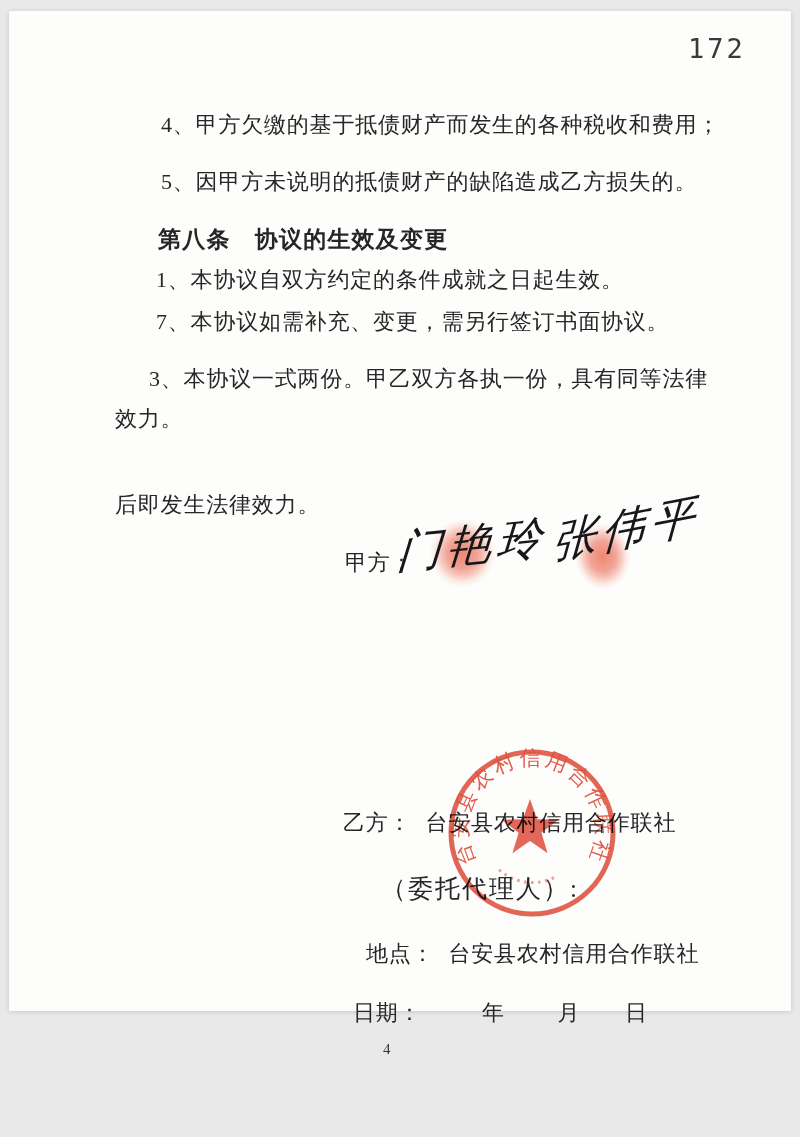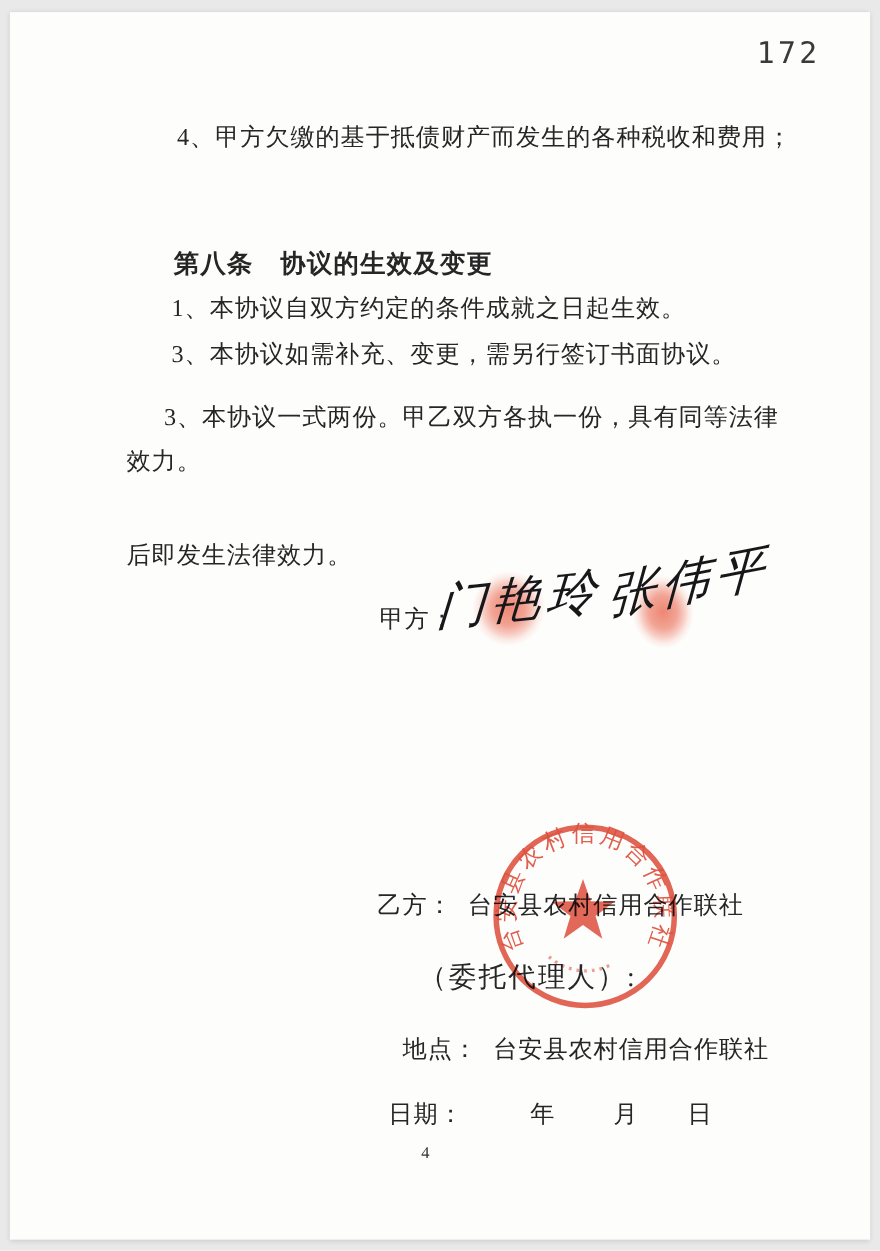--- a/index.html
+++ b/index.html
@@ -13,21 +13,21 @@
   html,body{width:800px;height:1137px;}
   body{
     background:var(--backdrop);
     font-family:"Liberation Serif","DejaVu Serif",serif;
     position:relative;
     overflow:hidden;
   }
   .page{
     position:absolute;
     left:9px;top:11px;
-    width:782px;height:1116px;
+    width:782px;height:1000px;
     background:var(--paper);
     box-shadow:0 1px 5px rgba(0,0,0,.14);
   }
   .line{
     position:absolute;
     color:var(--ink);
     font-size:22px;
     letter-spacing:.8px;
     white-space:nowrap;
     line-height:1.25;
@@ -103,26 +103,27 @@
 </style>
 </head>
 <body>
 
 <div class="page">
 
   <div class="pagenum-top">172</div>
 
   <div class="line" style="left:152px;top:100px;">4、甲方欠缴的基于抵债财产而发生的各种税收和费用；</div>
 
+  <div class="line" style="left:152px;top:157px;">5、因甲方未说明的抵债财产的缺陷造成乙方损失的。</div>
 
   <div class="line heading" style="left:149px;top:215px;">第八条　协议的生效及变更</div>
 
   <div class="line" style="left:147px;top:255px;">1、本协议自双方约定的条件成就之日起生效。</div>
 
-  <div class="line" style="left:147px;top:297px;">3、本协议如需补充、变更，需另行签订书面协议。</div>
+  <div class="line" style="left:147px;top:297px;">7、本协议如需补充、变更，需另行签订书面协议。</div>
 
   <div class="line" style="left:140px;top:354px;">3、本协议一式两份。甲乙双方各执一份，具有同等法律</div>
 
   <div class="line" style="left:106px;top:394px;">效力。</div>
 
 
   <div class="line" style="left:106px;top:480px;">后即发生法律效力。</div>
 
   <div class="line" style="left:336px;top:538px;">甲方：</div>
 

